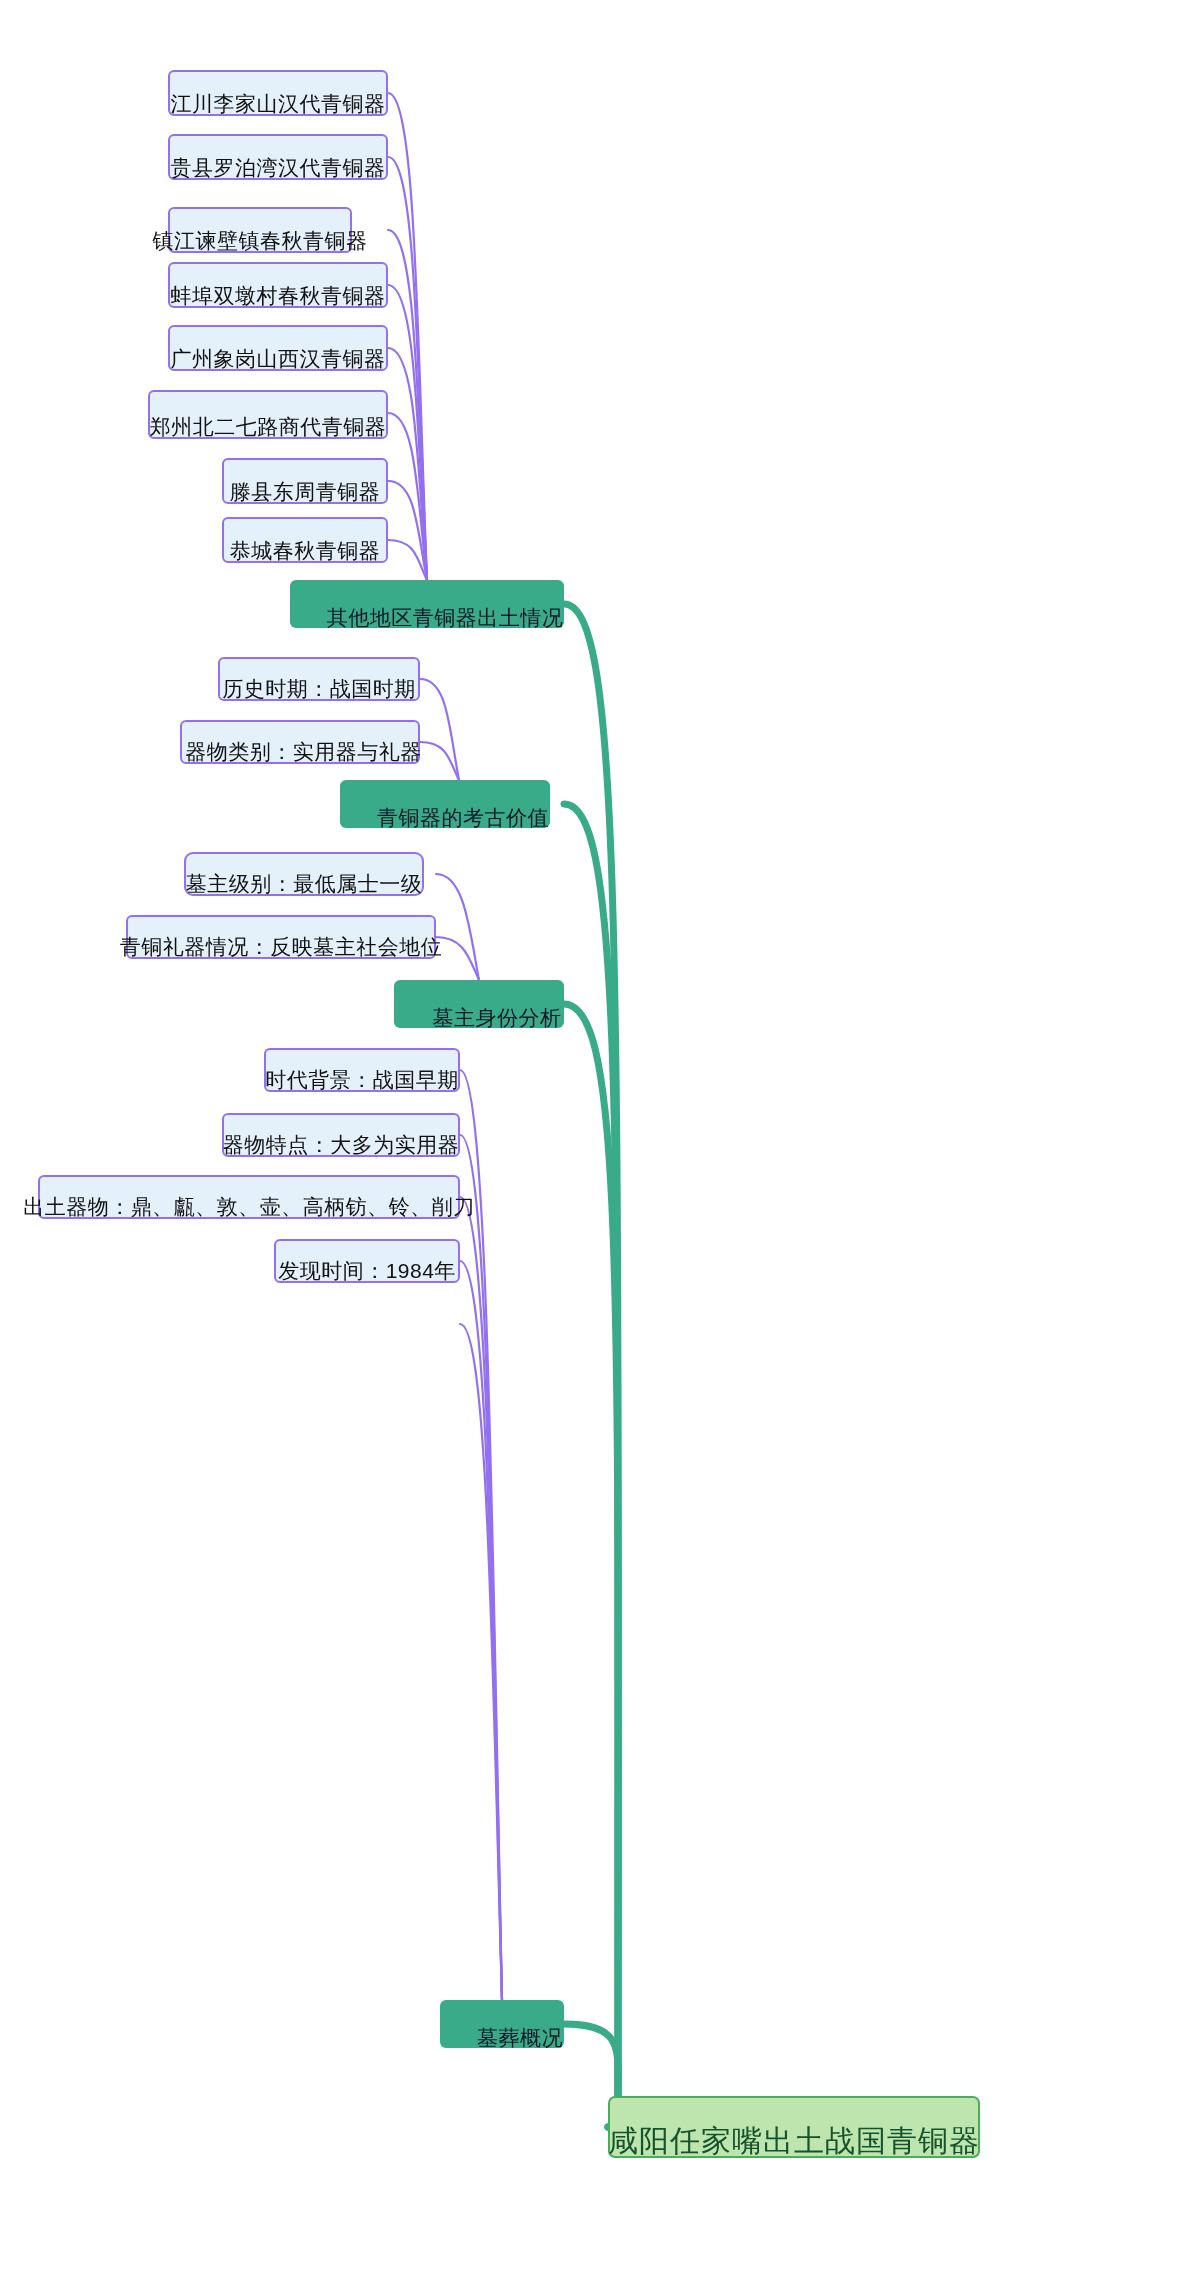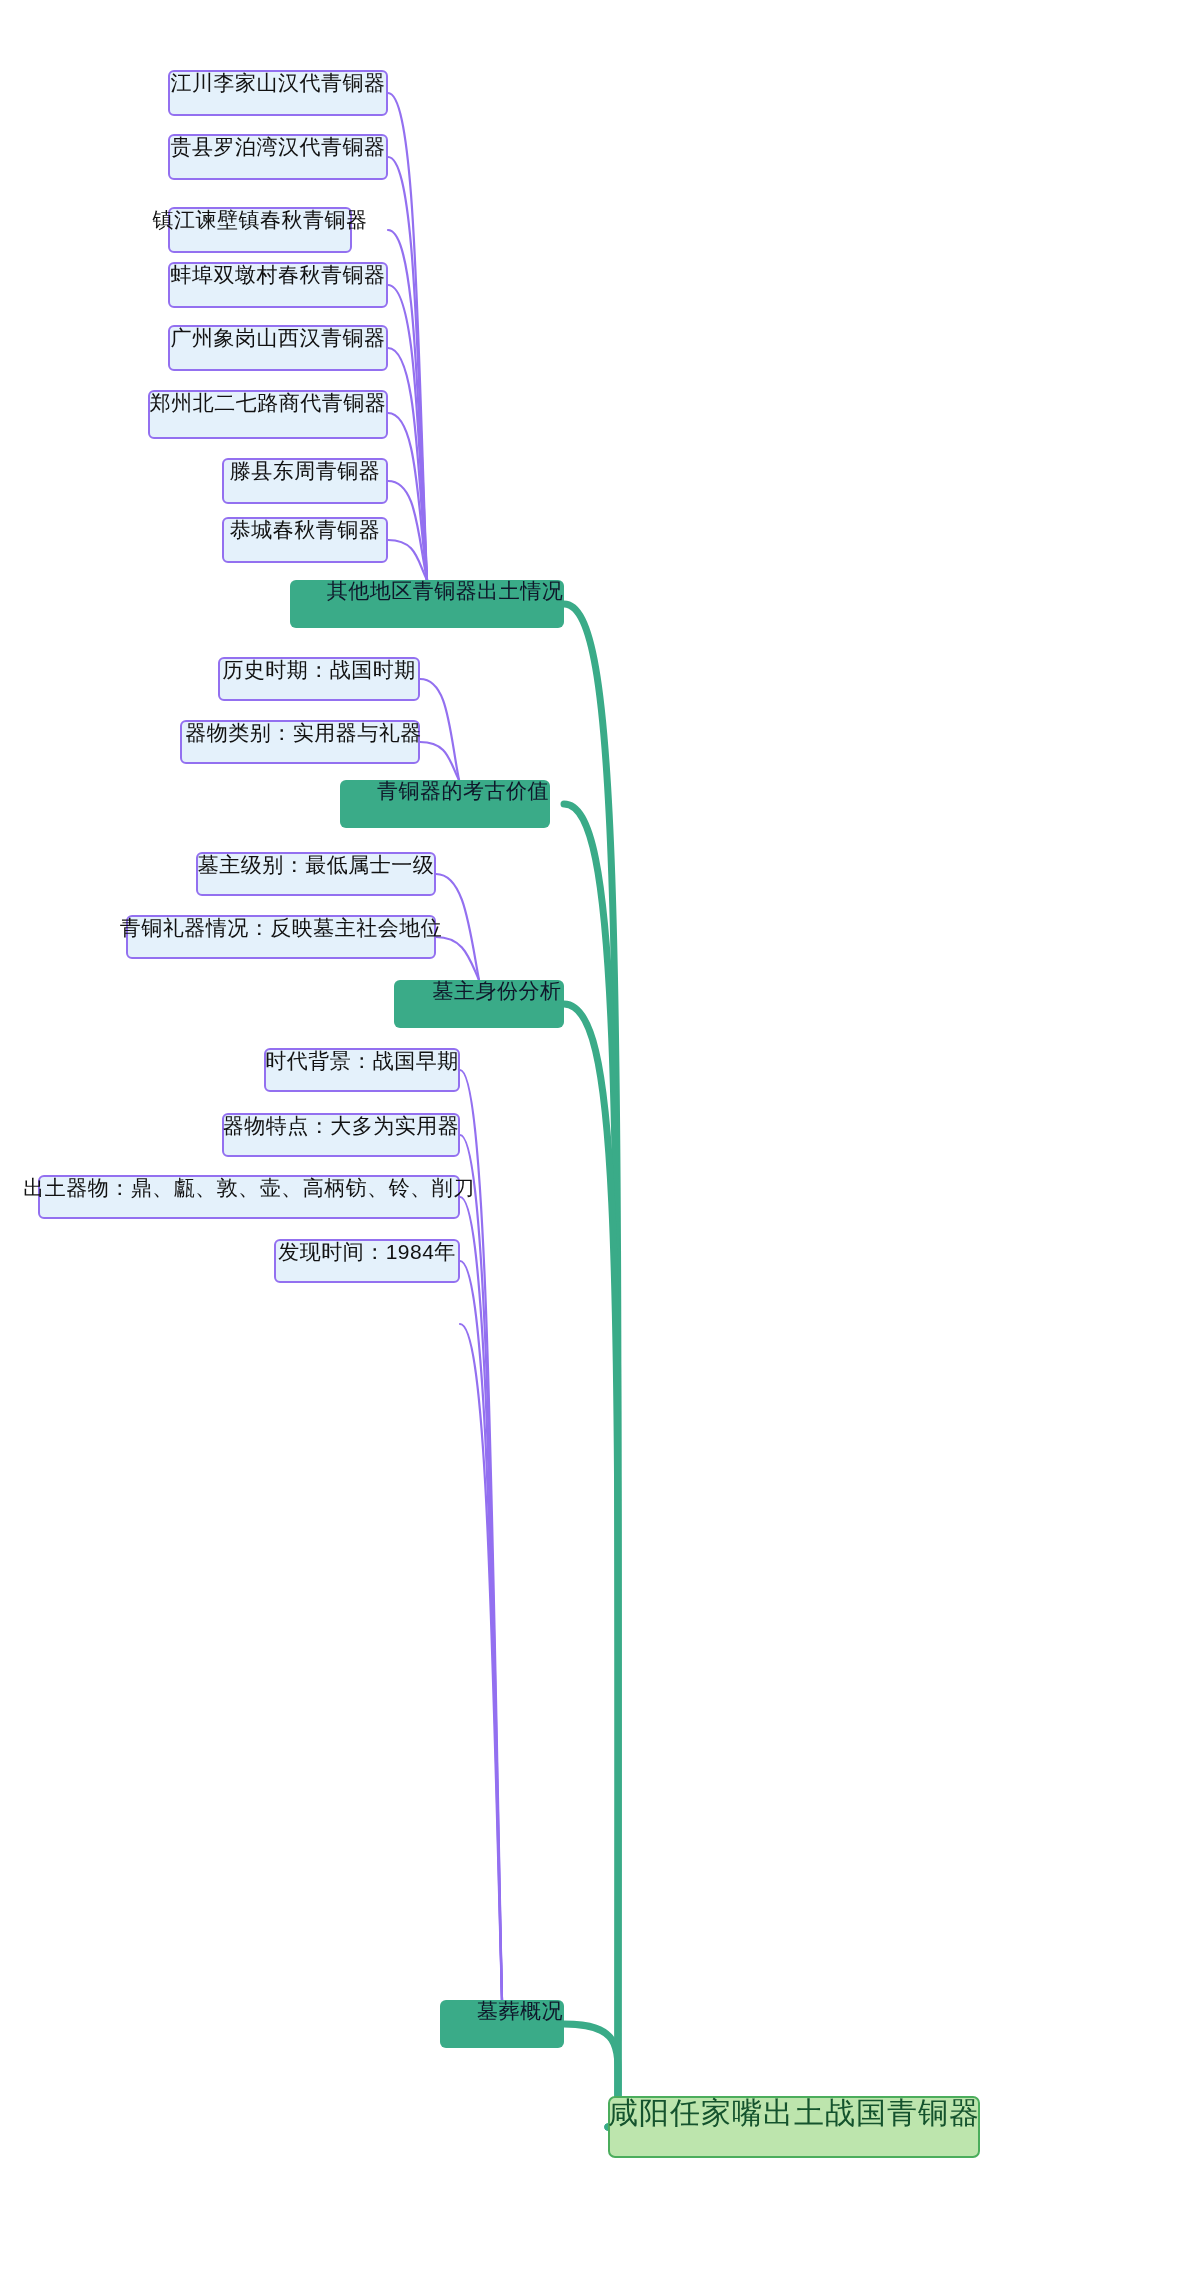--- a/index.html
+++ b/index.html
@@ -22,21 +22,21 @@
     left: 0;
     top: 0;
     width: 1200px;
     height: 2278px;
     pointer-events: none;
   }
   .node {
     position: absolute;
     box-sizing: border-box;
     display: flex;
-    align-items: flex-start;
+    align-items: flex-end;
     justify-content: center;
     white-space: nowrap;
     line-height: 1;
   }
   
   .node.leaf {
     background: #e4f1fb;
     border: 2.5px solid #9370f0;
     border-radius: 6px;
     color: #111111;
@@ -119,21 +119,21 @@
     </div>
     <div class="node leaf" style="left: 218px; top: 657px; width: 202px; height: 44px;">
       <span>历史时期：战国时期</span>
     </div>
     <div class="node leaf" style="left: 180px; top: 720px; width: 240px; height: 44px; padding-left: 7px;">
       <span>器物类别：实用器与礼器</span>
     </div>
     <div class="node branch" style="left: 340px; top: 780px; width: 210px; height: 48px;">
       <span>青铜器的考古价值</span>
     </div>
-    <div class="node leaf" style="left: 196px; top: 852px; width: 240px; height: 44px;">
+    <div class="node leaf" style="left: 184px; top: 852px; width: 240px; height: 44px; border-radius: 9px;">
       <span>墓主级别：最低属士一级</span>
     </div>
     <div class="node leaf" style="left: 126px; top: 915px; width: 310px; height: 44px;">
       <span>青铜礼器情况：反映墓主社会地位</span>
     </div>
     <div class="node branch" style="left: 394px; top: 980px; width: 170px; height: 48px;">
       <span>墓主身份分析</span>
     </div>
     <div class="node leaf" style="left: 264px; top: 1048px; width: 196px; height: 44px;">
       <span>时代背景：战国早期</span>

